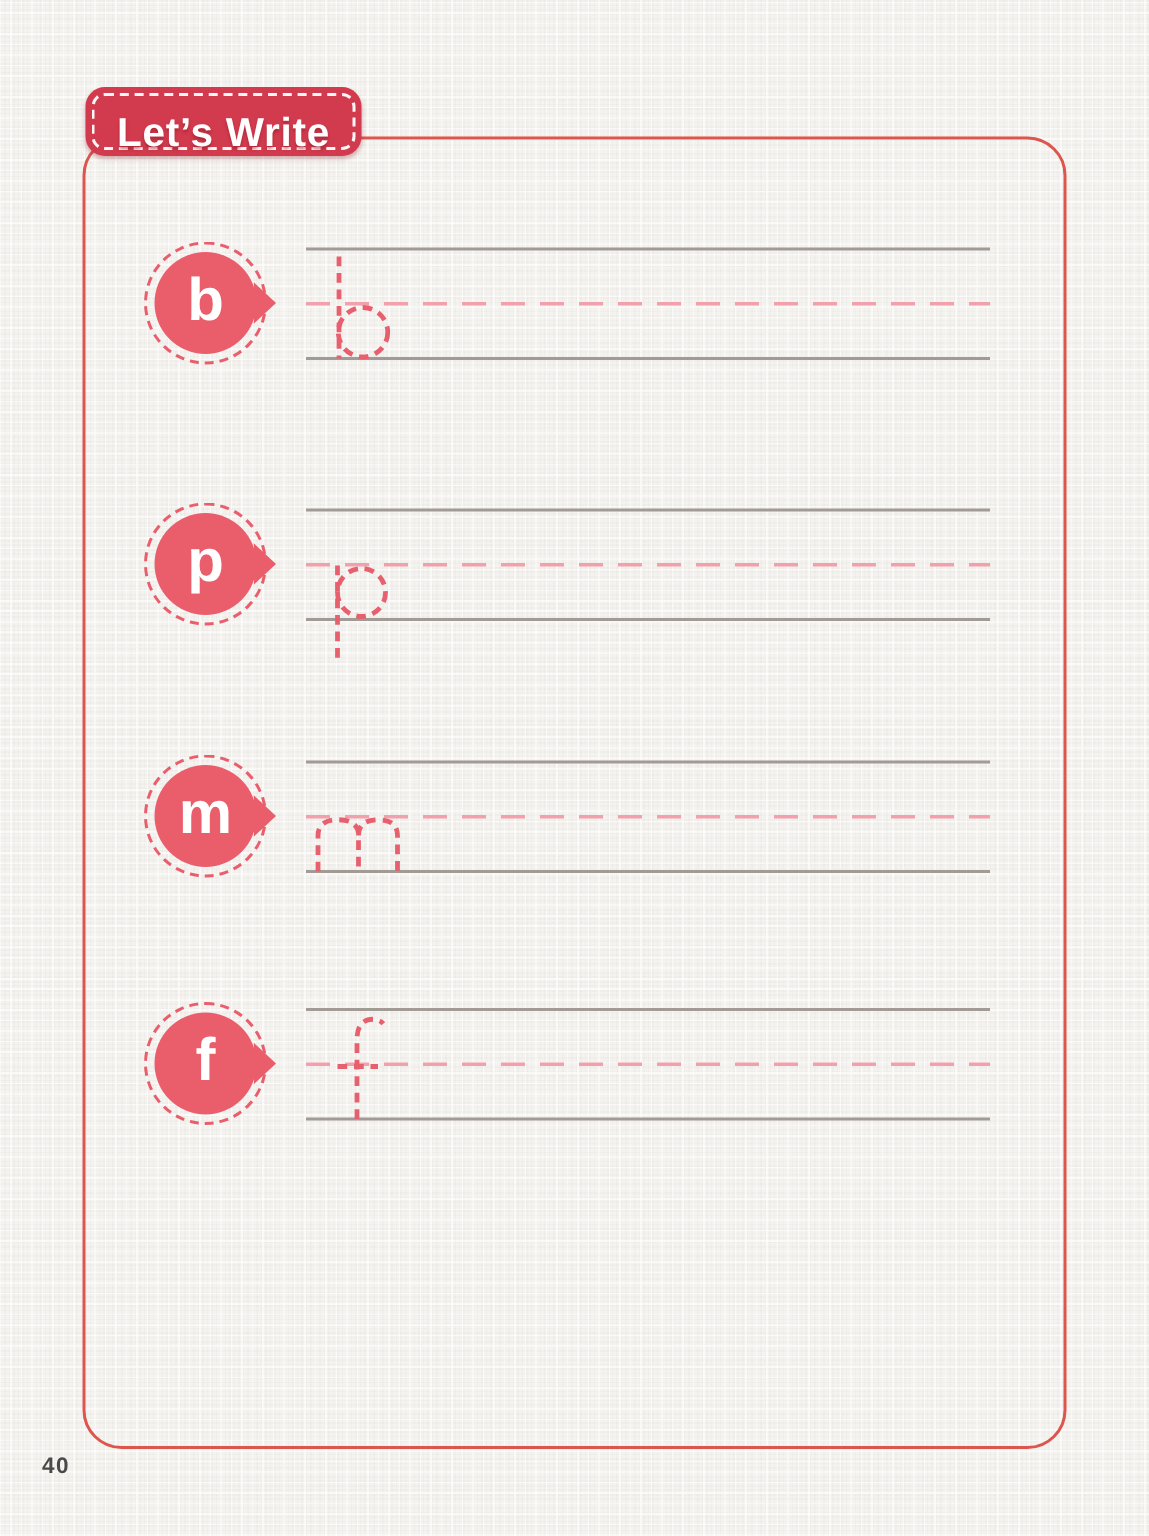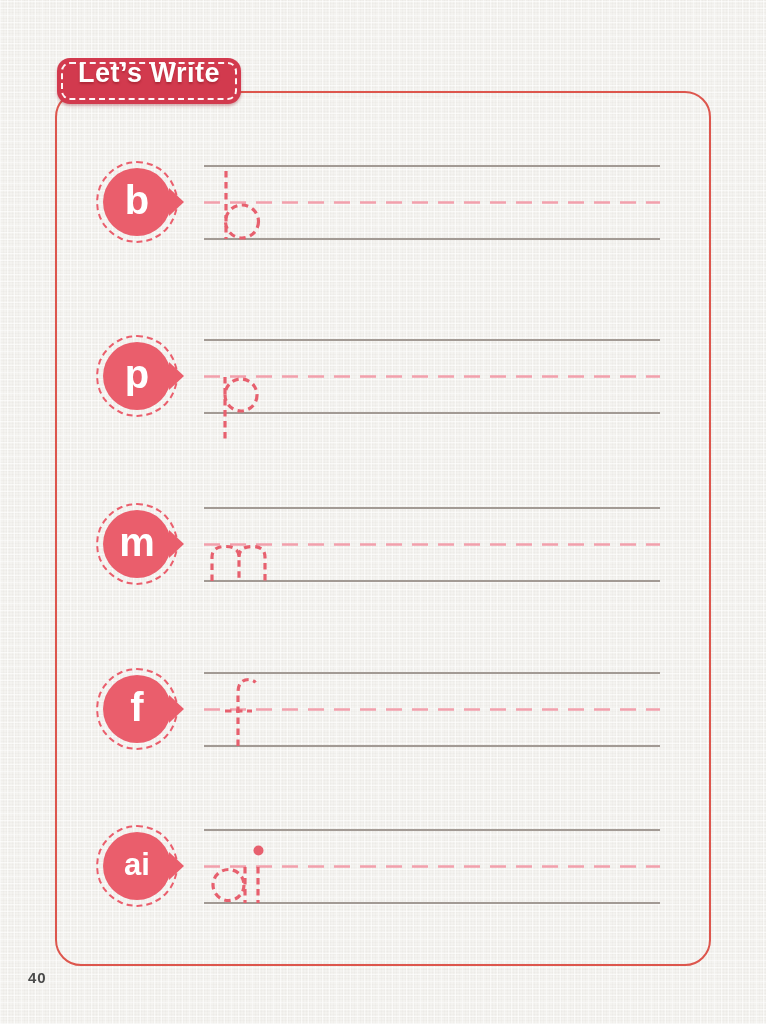--- a/index.html
+++ b/index.html
@@ -25,21 +25,21 @@
       repeating-linear-gradient(90deg, rgba(190,185,178,.07) 0 1px, transparent 1px 3px);
   }
   .frame{
     position:absolute;left:55px;top:91px;width:652px;height:871px;
     border:2px solid var(--frame-border);border-radius:26px;
     z-index:1;
   }
   .badge{
     position:absolute;left:57px;top:58px;width:184px;height:46px;
     background:var(--badge-bg);border-radius:13px;
-    display:flex;align-items:flex-start;justify-content:center;
+    display:flex;align-items:flex-end;justify-content:center;
     box-shadow:0 2px 3px rgba(150,40,50,.35);
     z-index:3;
   }
   .badge::before{
     content:"";position:absolute;inset:4px;
     border:2px dashed rgba(255,255,255,.95);border-radius:9px;
   }
   .badge-label{
     color:var(--text-white);font-size:27px;font-weight:bold;
     text-shadow:0 2px 2px rgba(140,25,35,.5);
@@ -147,33 +147,16 @@
       <line class="rule" x1="2" y1="30" x2="458" y2="30"></line>
       <line class="mid" x1="2" y1="66.5" x2="458" y2="66.5"></line>
       <line class="rule" x1="2" y1="103" x2="458" y2="103"></line>
       <g class="trace-group">
           <path d="M36,103 L36,50 Q36,36.5 47,36.5 Q51.5,37 53.5,39.5"></path>
           <path d="M23,68 L50,68"></path>
         </g>
     </svg>
   </div>
 
-  <div class="row" style="top:800px">
-    <div class="bubble two">
-      <span class="glyph">ai</span>
-      <span class="tail"></span>
-    </div>
-    <svg class="lines" width="460" height="140" viewBox="0 0 460 140">
-      <line class="rule" x1="2" y1="30" x2="458" y2="30"></line>
-      <line class="mid" x1="2" y1="66.5" x2="458" y2="66.5"></line>
-      <line class="rule" x1="2" y1="103" x2="458" y2="103"></line>
-      <g class="trace-group">
-          <circle cx="26.5" cy="85" r="15.5"></circle>
-          <path d="M43,67 L43,103"></path>
-          <path d="M56,67 L56,103"></path>
-          <circle cx="56.5" cy="50.5" r="5" class="dot"></circle>
-        </g>
-    </svg>
-  </div>
 
   <div class="page-number">40</div>
 
 </div>
 
 </body></html>

